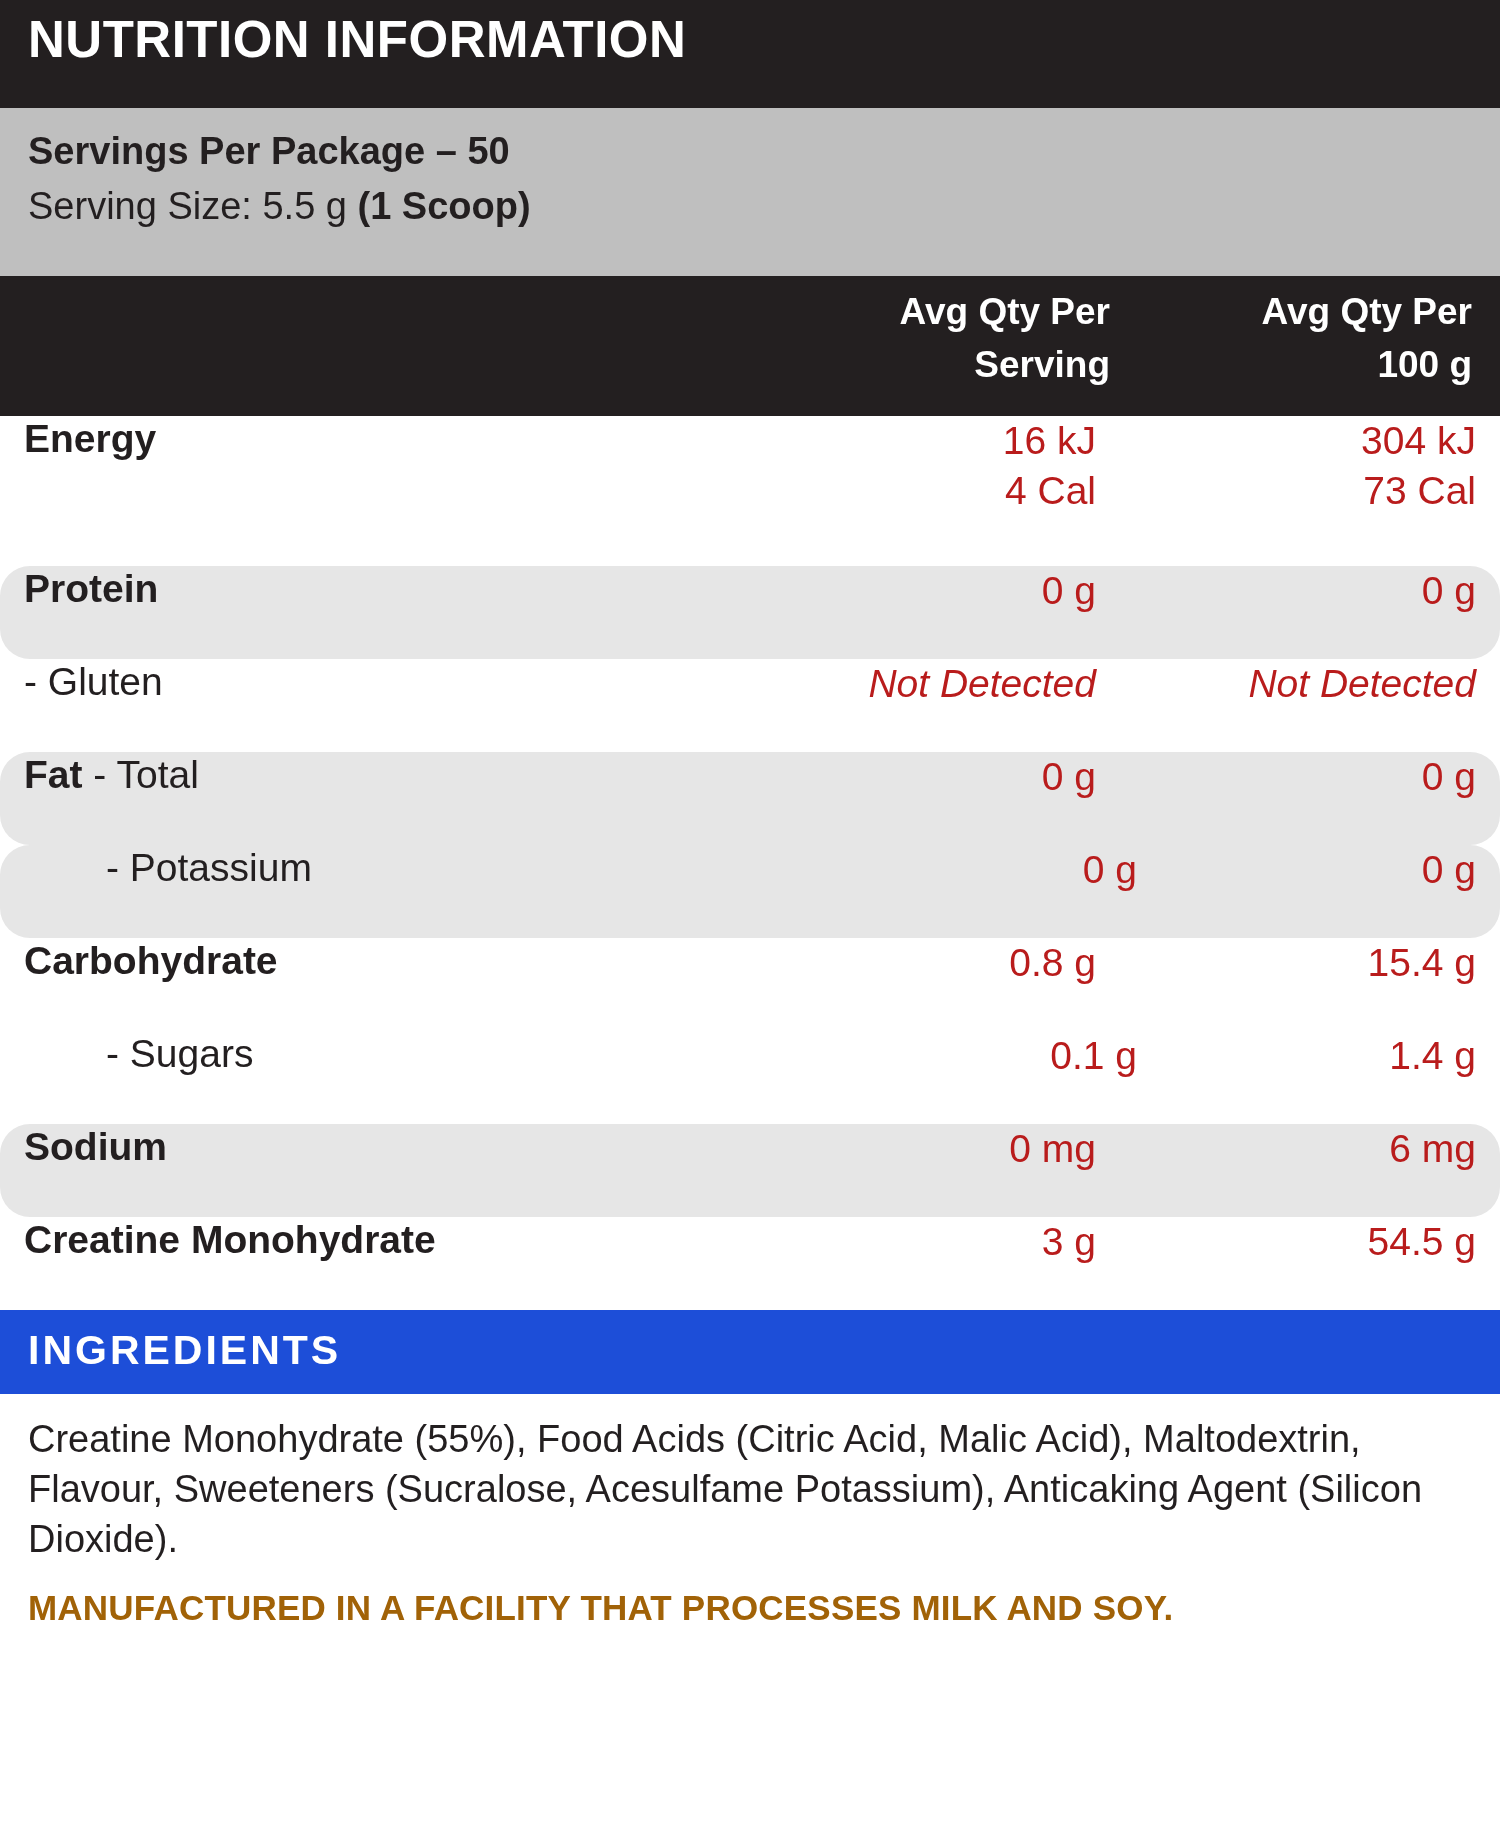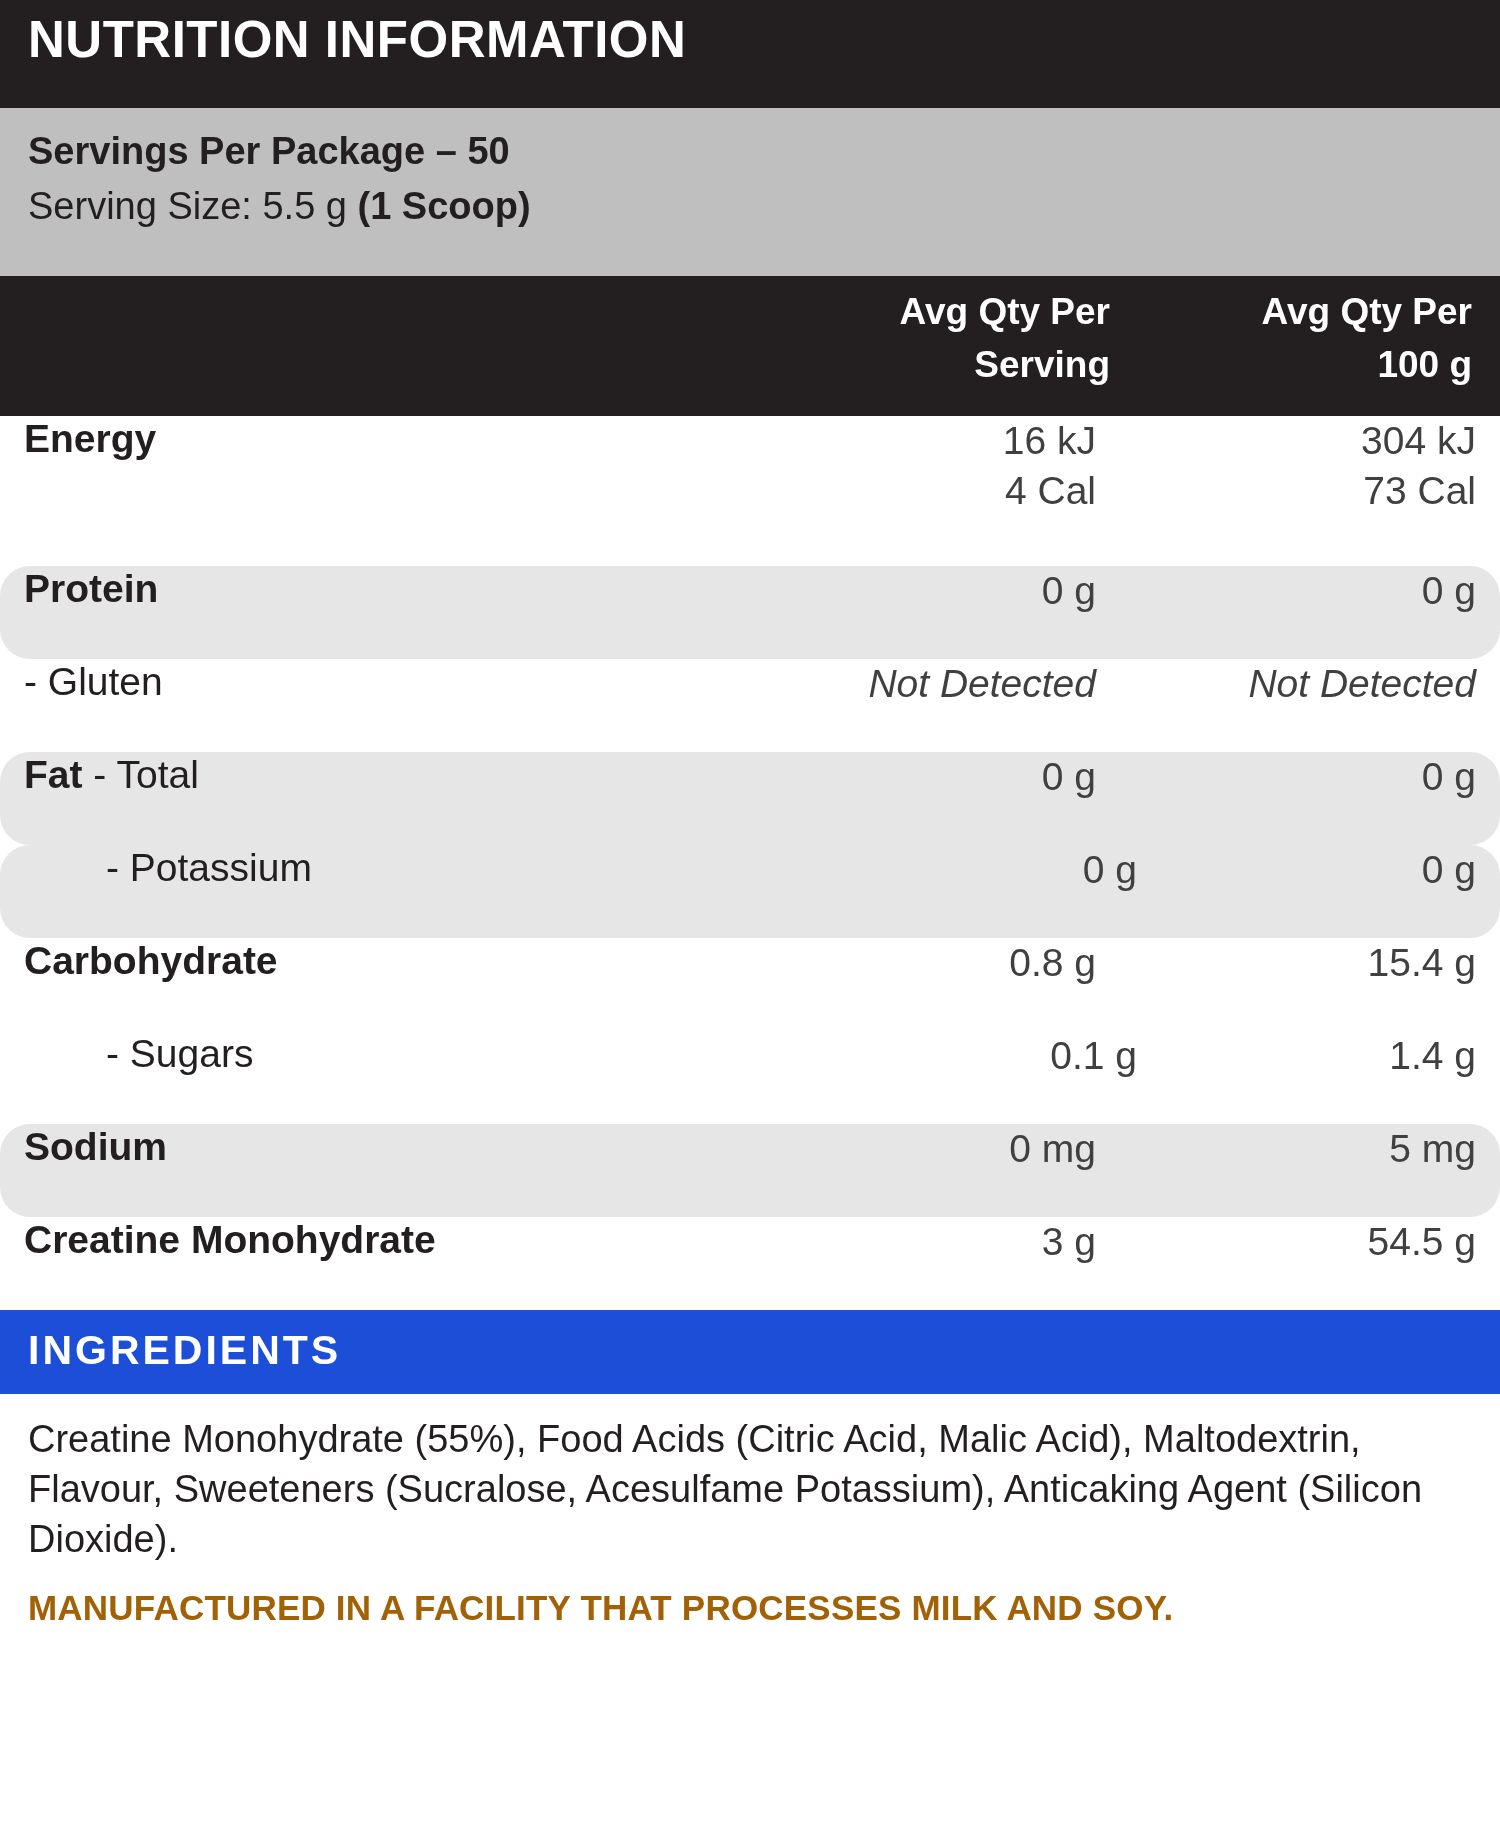--- a/index.html
+++ b/index.html
@@ -89,21 +89,21 @@
     font-size: 39px;
     line-height: 1.2;
     color: #231f20;
   }
   .row .label b { font-weight: bold; }
   .row .val {
     flex: 1 1 0;
     text-align: right;
     font-size: 39px;
     line-height: 1.28;
-    color: #404040;
+    color: #b91c1c;
     padding-left: 10px;
   }
   .row .val .sub { display: block; }
   .row.energy { min-height: 150px; }
   .row .val.italic { font-style: italic; }
   .row.indent1 .label { padding-left: 0; }
   .row.indent2 .label { padding-left: 82px; }
   
   .ing-head {
     background: #1d4ed8;
@@ -207,21 +207,21 @@
 
     <div class="row white indent2">
       <div class="label"><b></b><span>- Sugars</span></div>
       <div class="val">0.1 g</div>
       <div class="val">1.4 g</div>
     </div>
 
     <div class="row shade">
       <div class="label"><b>Sodium</b><span></span></div>
       <div class="val">0 mg</div>
-      <div class="val">5 mg</div>
+      <div class="val">6 mg</div>
     </div>
 
     <div class="row white">
       <div class="label"><b>Creatine Monohydrate</b><span></span></div>
       <div class="val">3 g</div>
       <div class="val">54.5 g</div>
     </div>
 
   </div>
 

